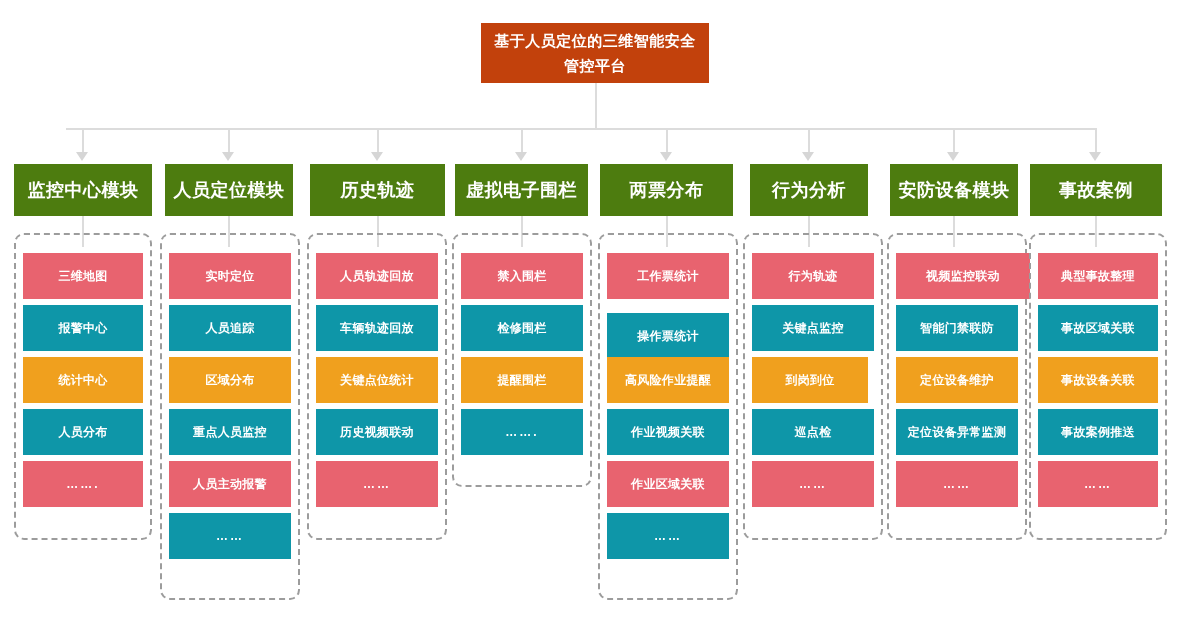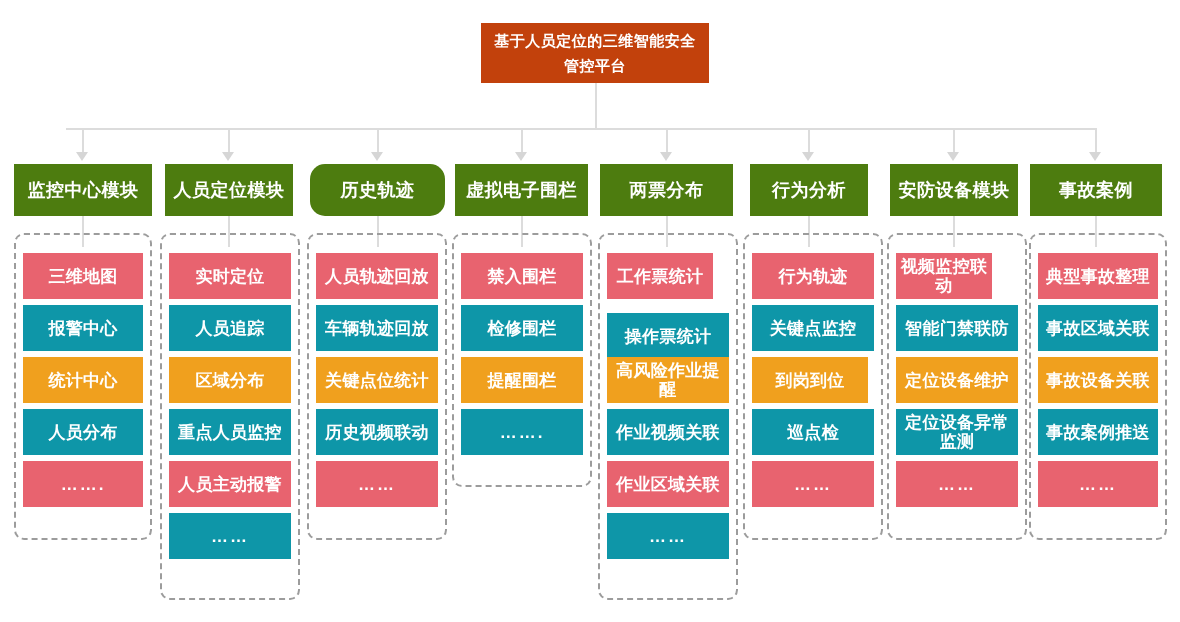--- a/index.html
+++ b/index.html
@@ -85,21 +85,21 @@
     border-radius: 10px;
     box-sizing: border-box;
     background: transparent;
   }
 
   
   .leaf {
     position: absolute;
     box-sizing: border-box;
     color: #ffffff;
-    font-size: 17px;
+    font-size: 12px;
     font-weight: bold;
     display: flex;
     align-items: center;
     justify-content: center;
     text-align: center;
     padding: 0 4px;
     line-height: 19px;
     letter-spacing: 0.3px;
   }
   .leaf.red    { background: #E8636F; }
@@ -152,51 +152,51 @@
       <div class="leaf teal" style="left:23px; top:409px; width:120px; height:46px;">人员分布</div>
       <div class="leaf red dots" style="left:23px; top:461px; width:120px; height:46px;">…….</div>
       <div class="module-head" style="left:165px; width:128px;">人员定位模块</div>
       <div class="group-box" style="left:160px; top:233px; width:140px; height:367px;"></div>
       <div class="leaf red" style="left:169px; top:253px; width:122px; height:46px;">实时定位</div>
       <div class="leaf teal" style="left:169px; top:305px; width:122px; height:46px;">人员追踪</div>
       <div class="leaf orange" style="left:169px; top:357px; width:122px; height:46px;">区域分布</div>
       <div class="leaf teal" style="left:169px; top:409px; width:122px; height:46px;">重点人员监控</div>
       <div class="leaf red" style="left:169px; top:461px; width:122px; height:46px;">人员主动报警</div>
       <div class="leaf teal dots" style="left:169px; top:513px; width:122px; height:46px;">……</div>
-      <div class="module-head" style="left:310px; width:135px;border-radius:15px;">历史轨迹</div>
+      <div class="module-head" style="left:310px; width:135px;">历史轨迹</div>
       <div class="group-box" style="left:307px; top:233px; width:140px; height:307px;"></div>
       <div class="leaf red" style="left:316px; top:253px; width:122px; height:46px;">人员轨迹回放</div>
       <div class="leaf teal" style="left:316px; top:305px; width:122px; height:46px;">车辆轨迹回放</div>
       <div class="leaf orange" style="left:316px; top:357px; width:122px; height:46px;">关键点位统计</div>
       <div class="leaf teal" style="left:316px; top:409px; width:122px; height:46px;">历史视频联动</div>
       <div class="leaf red dots" style="left:316px; top:461px; width:122px; height:46px;">……</div>
       <div class="module-head" style="left:455px; width:133px;">虚拟电子围栏</div>
       <div class="group-box" style="left:452px; top:233px; width:140px; height:254px;"></div>
       <div class="leaf red" style="left:461px; top:253px; width:122px; height:46px;">禁入围栏</div>
       <div class="leaf teal" style="left:461px; top:305px; width:122px; height:46px;">检修围栏</div>
       <div class="leaf orange" style="left:461px; top:357px; width:122px; height:46px;">提醒围栏</div>
       <div class="leaf teal dots" style="left:461px; top:409px; width:122px; height:46px;">…….</div>
       <div class="module-head" style="left:600px; width:133px;">两票分布</div>
       <div class="group-box" style="left:598px; top:233px; width:140px; height:367px;"></div>
-      <div class="leaf red" style="left:607px; top:253px; width:106px; height:46px;">工作票统计</div>
+      <div class="leaf red" style="left:607px; top:253px; width:122px; height:46px;">工作票统计</div>
       <div class="leaf teal" style="left:607px; top:305px; width:122px; height:46px;margin-top:8px;">操作票统计</div>
       <div class="leaf orange" style="left:607px; top:357px; width:122px; height:46px;">高风险作业提醒</div>
       <div class="leaf teal" style="left:607px; top:409px; width:122px; height:46px;">作业视频关联</div>
       <div class="leaf red" style="left:607px; top:461px; width:122px; height:46px;">作业区域关联</div>
       <div class="leaf teal dots" style="left:607px; top:513px; width:122px; height:46px;">……</div>
       <div class="module-head" style="left:750px; width:118px;">行为分析</div>
       <div class="group-box" style="left:743px; top:233px; width:140px; height:307px;"></div>
       <div class="leaf red" style="left:752px; top:253px; width:122px; height:46px;">行为轨迹</div>
       <div class="leaf teal" style="left:752px; top:305px; width:122px; height:46px;">关键点监控</div>
       <div class="leaf orange" style="left:752px; top:357px; width:116px; height:46px;">到岗到位</div>
       <div class="leaf teal" style="left:752px; top:409px; width:122px; height:46px;">巡点检</div>
       <div class="leaf red dots" style="left:752px; top:461px; width:122px; height:46px;">……</div>
       <div class="module-head" style="left:890px; width:128px;">安防设备模块</div>
       <div class="group-box" style="left:887px; top:233px; width:140px; height:307px;"></div>
-      <div class="leaf red" style="left:896px; top:253px; width:96px; height:46px;">视频监控联动</div>
+      <div class="leaf red" style="left:896px; top:253px; width:134px; height:46px;">视频监控联动</div>
       <div class="leaf teal" style="left:896px; top:305px; width:122px; height:46px;">智能门禁联防</div>
       <div class="leaf orange" style="left:896px; top:357px; width:122px; height:46px;">定位设备维护</div>
       <div class="leaf teal" style="left:896px; top:409px; width:122px; height:46px;">定位设备异常监测</div>
       <div class="leaf red dots" style="left:896px; top:461px; width:122px; height:46px;">……</div>
       <div class="module-head" style="left:1030px; width:132px;">事故案例</div>
       <div class="group-box" style="left:1029px; top:233px; width:138px; height:307px;"></div>
       <div class="leaf red" style="left:1038px; top:253px; width:120px; height:46px;">典型事故整理</div>
       <div class="leaf teal" style="left:1038px; top:305px; width:120px; height:46px;">事故区域关联</div>
       <div class="leaf orange" style="left:1038px; top:357px; width:120px; height:46px;">事故设备关联</div>
       <div class="leaf teal" style="left:1038px; top:409px; width:120px; height:46px;">事故案例推送</div>

